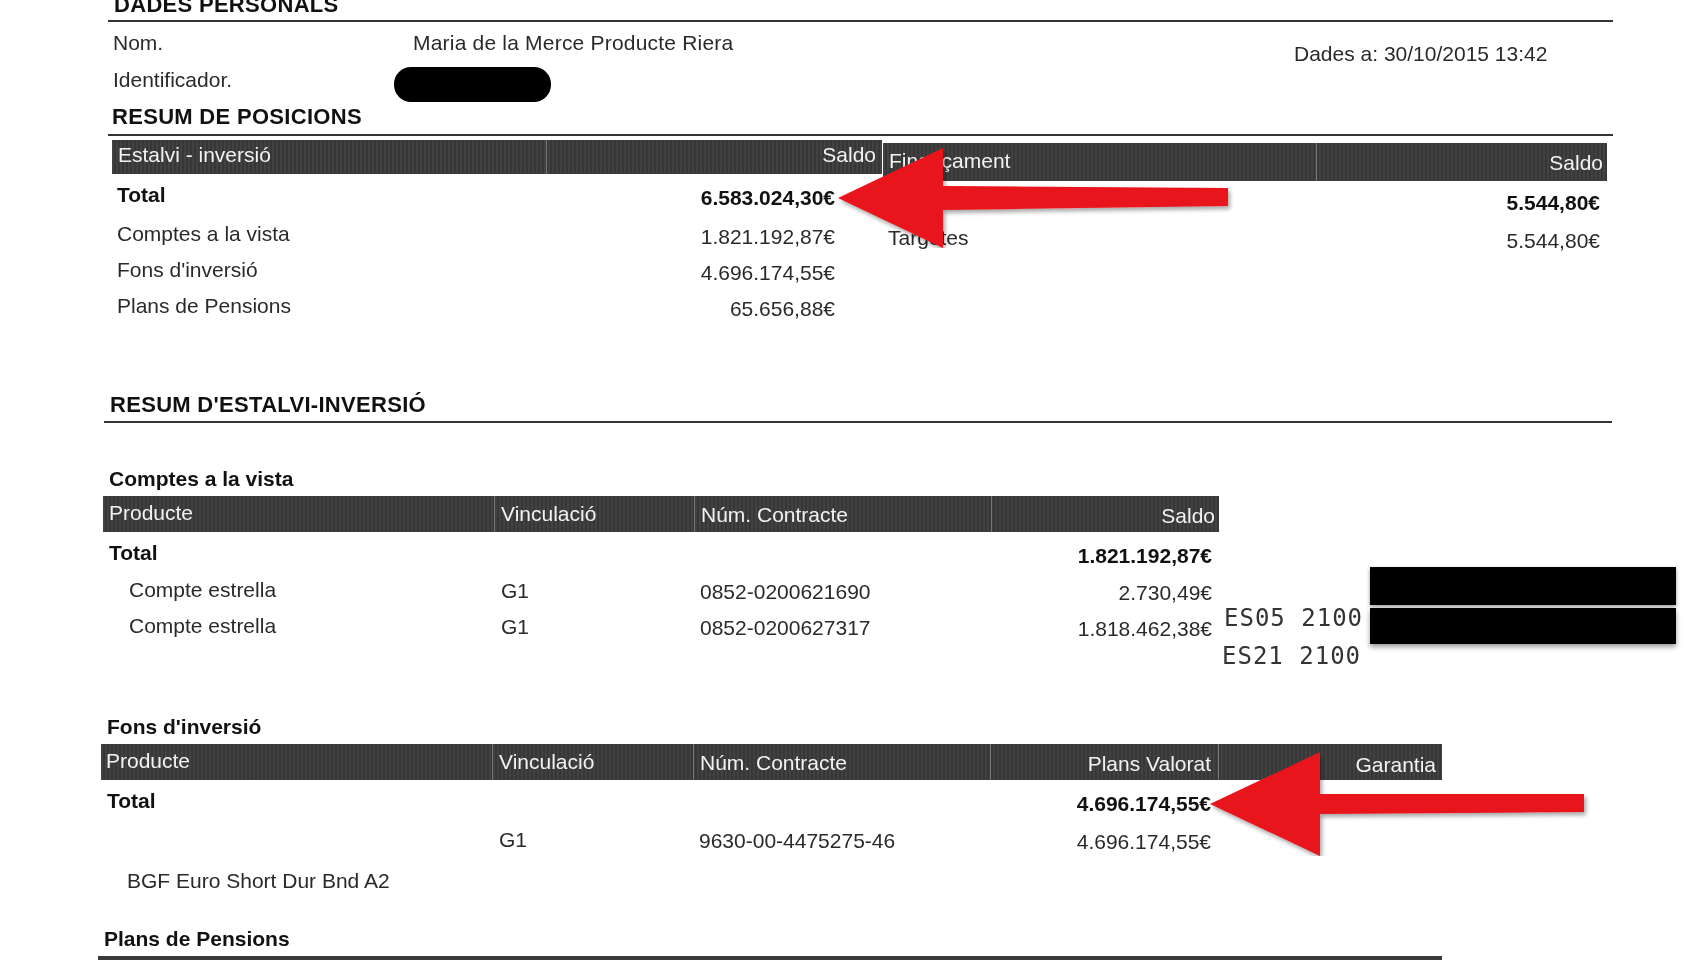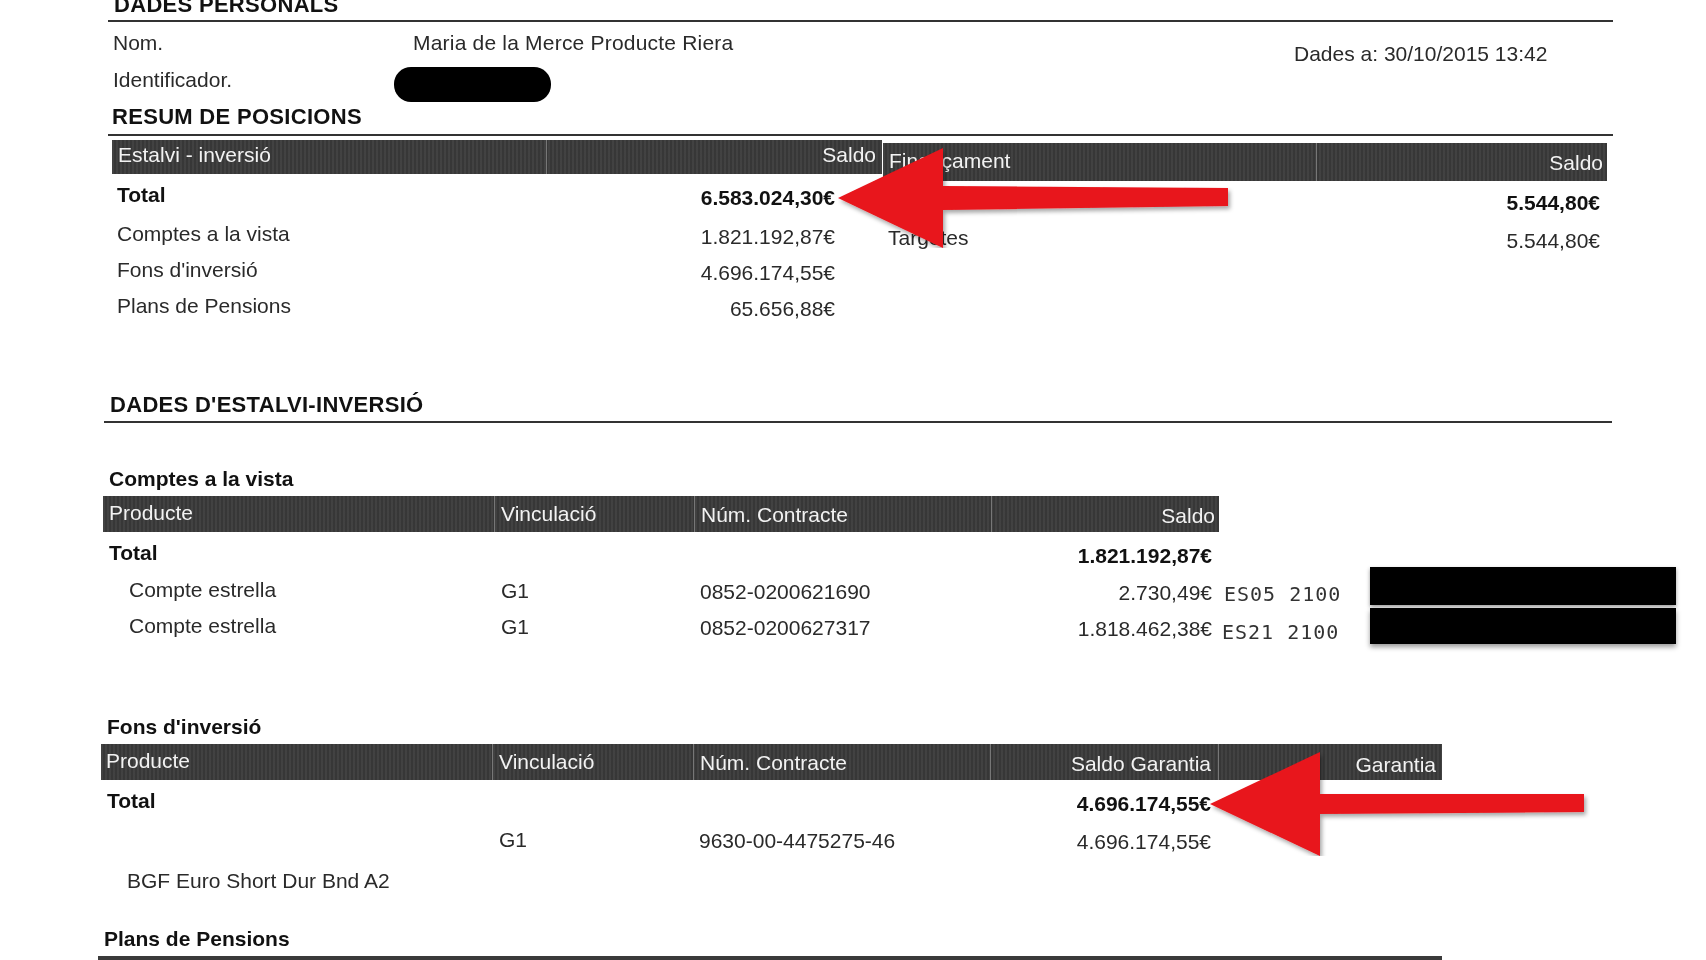--- a/index.html
+++ b/index.html
@@ -15,21 +15,21 @@
     .val { font-size: 21px; color: #2a2a2a; text-align: right; }
     .bold { font-weight: bold; color: #111; }
     .hdr {
       position: absolute; background: #3a3a3a; color: #f2f2f2;
       background-image: repeating-linear-gradient(90deg, rgba(255,255,255,0.04) 0 2px, rgba(0,0,0,0.05) 2px 4px);
       font-size: 21px;
     }
     .hdr span { position: absolute; top: 3px; white-space: nowrap; }
     .hdr .sep { position: absolute; top: 0; bottom: 0; width: 1px; background: #777; }
     .redact { position: absolute; background: #000; }
-    .hand { font-family: "DejaVu Sans Mono", monospace; font-size: 20px; color: #333; letter-spacing: 1px; }
+    .hand { font-family: "DejaVu Sans Mono", monospace; font-size: 24px; color: #333; letter-spacing: 1px; margin-top: 22px; }
     .arrow { position: absolute; }
     .subtitle { font-weight: bold; font-size: 21px; color: #111; }
   </style>
 </head>
 <body>
 
 <div class="abs sec-title" style="left:114px; top:-8px;">DADES PERSONALS</div>
 <div class="rule" style="left:108px; top:20px; width:1505px;"></div>
 
 <div class="abs lbl" style="left:113px; top:31px;">Nom.</div>
@@ -63,21 +63,21 @@
 <div class="hdr" style="left:883px; top:143px; width:724px; height:38px;">
   <span style="left:6px; top:6px;">Finançament</span>
   <div class="sep" style="left:433px;"></div>
   <span style="right:4px; top:8px;">Saldo</span>
 </div>
 
 <div class="abs val bold" style="right:106px; top:191px;">5.544,80€</div>
 <div class="abs lbl" style="left:888px; top:226px;">Targetes</div>
 <div class="abs val" style="right:106px; top:229px;">5.544,80€</div>
 
-<div class="abs sec-title" style="left:110px; top:392px;">DADES D'ESTALVI-INVERSIÓ</div>
+<div class="abs sec-title" style="left:110px; top:392px;">RESUM D'ESTALVI-INVERSIÓ</div>
 <div class="rule" style="left:104px; top:421px; width:1508px;"></div>
 
 <div class="abs subtitle" style="left:109px; top:467px;">Comptes a la vista</div>
 <div class="hdr" style="left:103px; top:496px; width:1116px; height:36px;">
   <span style="left:6px; top:5px;">Producte</span>
   <div class="sep" style="left:391px;"></div>
   <span style="left:398px; top:6px;">Vinculació</span>
   <div class="sep" style="left:591px;"></div>
   <span style="left:598px; top:7px;">Núm. Contracte</span>
   <div class="sep" style="left:888px;"></div>
@@ -102,21 +102,21 @@
 <div class="redact" style="left:1370px; top:608px; width:306px; height:36px; box-shadow:0 3px 5px rgba(0,0,0,0.4);"></div>
 
 <div class="abs subtitle" style="left:107px; top:715px;">Fons d'inversió</div>
 <div class="hdr" style="left:101px; top:744px; width:1341px; height:36px;">
   <span style="left:5px; top:5px;">Producte</span>
   <div class="sep" style="left:391px;"></div>
   <span style="left:398px; top:6px;">Vinculació</span>
   <div class="sep" style="left:592px;"></div>
   <span style="left:599px; top:7px;">Núm. Contracte</span>
   <div class="sep" style="left:889px;"></div>
-  <span style="right:231px; top:8px;">Saldo Garantia</span>
+  <span style="right:231px; top:8px;">Plans Valorat</span>
   <div class="sep" style="left:1117px;"></div>
   <span style="right:6px; top:9px;">Garantia</span>
 </div>
 
 <div class="abs lbl bold" style="left:107px; top:789px;">Total</div>
 <div class="abs val bold" style="right:495px; top:792px;">4.696.174,55€</div>
 
 <div class="abs lbl" style="left:127px; top:869px;">BGF Euro Short Dur Bnd A2</div>
 <div class="abs lbl" style="left:499px; top:828px;">G1</div>
 <div class="abs lbl" style="left:699px; top:829px;">9630-00-4475275-46</div>

